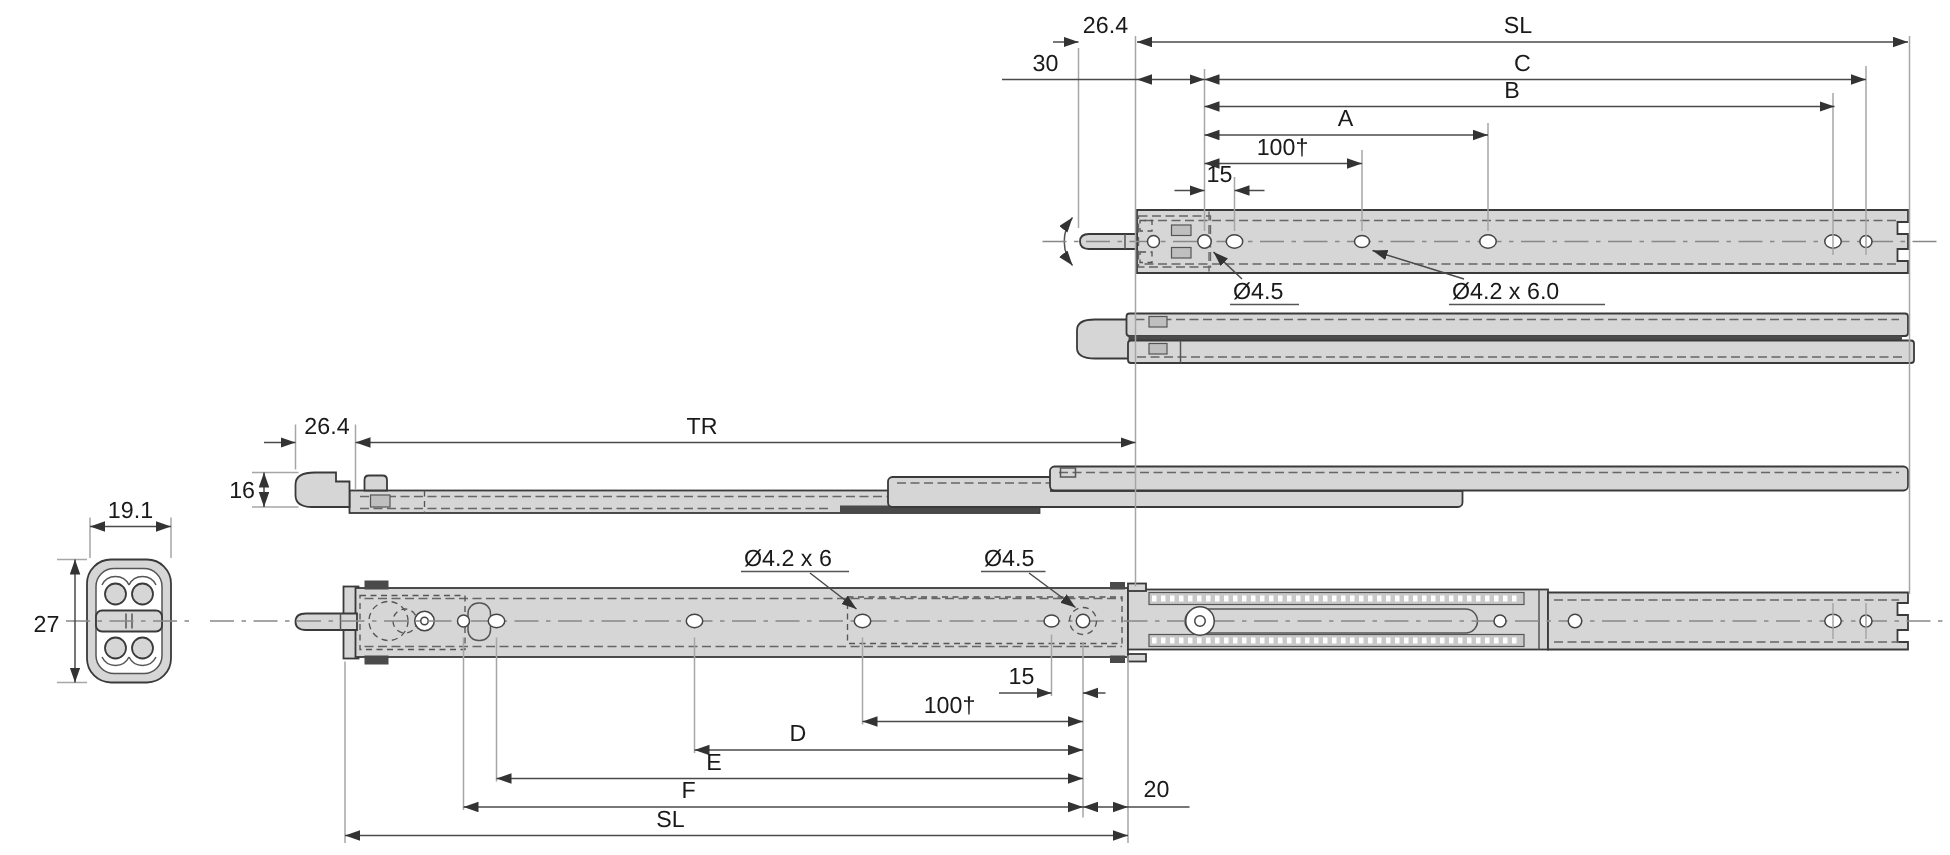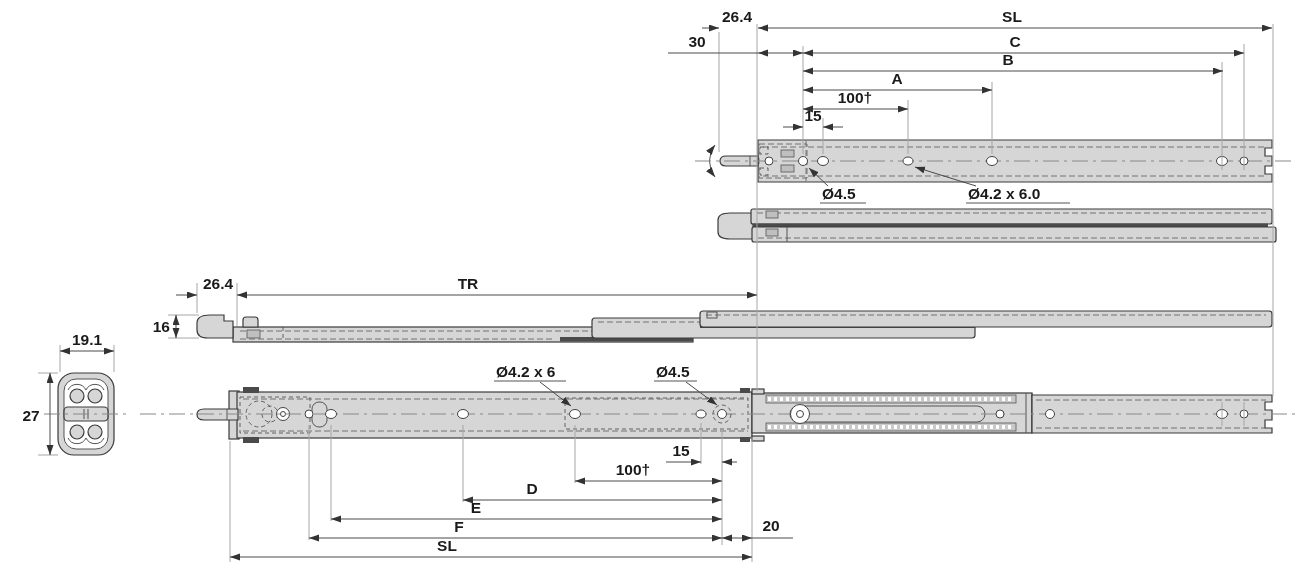--- a/index.html
+++ b/index.html
@@ -1,17 +1,17 @@
 <!DOCTYPE html>
 <html><head>
 <meta charset="utf-8">
 <style>
   html,body{margin:0;padding:0;background:#fff;}
   .stage{position:relative;width:1300px;height:570px;background:#fff;overflow:hidden;
-         font-family:"Liberation Sans", sans-serif;font-weight:bold;}
+         font-family:"Liberation Sans", sans-serif;}
   svg text{font-family:"Liberation Sans", sans-serif;font-size:15.5px;fill:#1a1a1a;}
   .part{fill:#d6d6d6;stroke:#3a3a3a;stroke-width:1.2;}
   .part-dk{fill:#4a4a4a;stroke:none;}
   .detail{fill:#bfbfbf;stroke:#555;stroke-width:0.8;}
   .hole{fill:#ffffff;stroke:#444;stroke-width:1;}
   .dash{fill:none;stroke:#666;stroke-width:0.9;stroke-dasharray:6 3;}
   .dashf{fill:none;stroke:#555;stroke-width:0.9;stroke-dasharray:4 3;}
   .cl{fill:none;stroke:#888;stroke-width:1;stroke-dasharray:16 5 3 5;}
   .dim{fill:none;stroke:#4a4a4a;stroke-width:1;}
   .ext{fill:none;stroke:#a6a6a6;stroke-width:1;}

